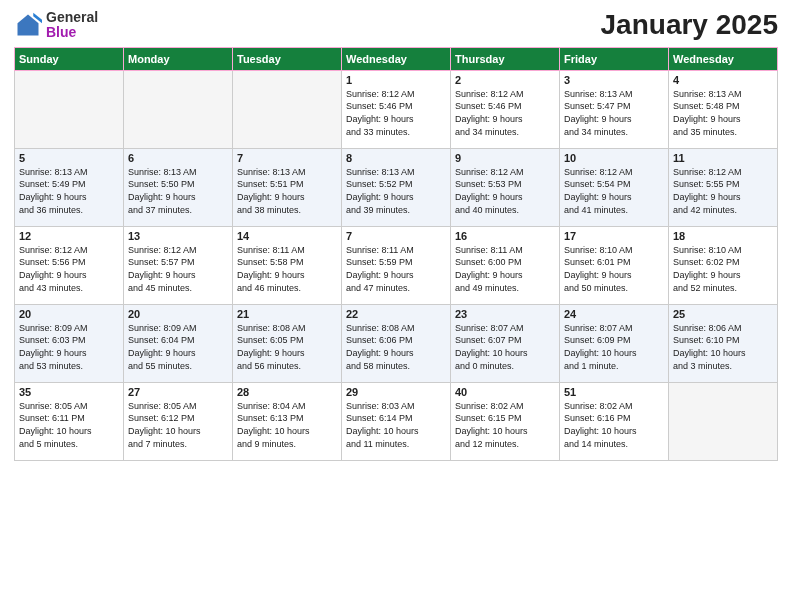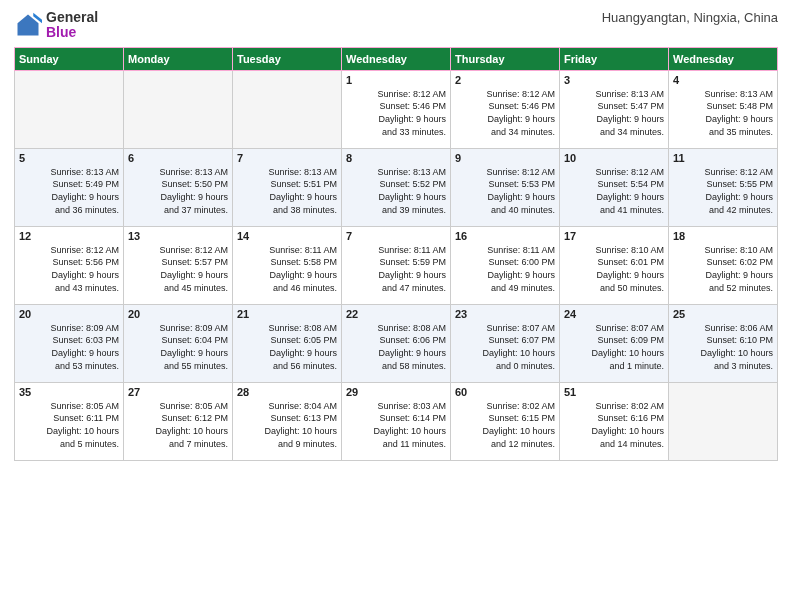--- a/index.html
+++ b/index.html
@@ -87,21 +87,20 @@
     }
     .day-num {
       font-size: 11px;
       font-weight: bold;
       display: block;
       margin-bottom: 2px;
     }
     .day-info {
       line-height: 1.4;
       font-size: 9px;
-      text-align: right;
     }
     .row-shaded td {
       background: #f0f4fa;
     }
   </style>
 </head>
 <body>
 
 <div class="page">
   <div class="header">
@@ -109,21 +108,21 @@
       <svg class="logo-icon" viewBox="0 0 32 32" xmlns="http://www.w3.org/2000/svg">
         <polygon points="16,4 28,14 28,28 4,28 4,14" fill="#1a5fb4" opacity="0.85"></polygon>
         <polygon points="22,6 32,14 32,10 22,2" fill="#2a7fd4"></polygon>
       </svg>
       <div class="logo-text">
         <span class="logo-general">General</span>
         <span class="logo-blue">Blue</span>
       </div>
     </div>
     <div class="title-block">
-      <div class="location">Huangyangtan, Ningxia, China</div>
+      <div class="month-year">January 2025</div>
     </div>
   </div>
 
   <table class="calendar">
     <thead>
       <tr>
         <th>Sunday</th>
         <th>Monday</th>
         <th>Tuesday</th>
         <th>Wednesday</th>
@@ -255,21 +254,21 @@
           </td>
           <td>
             <span class="day-num">28</span>
             <div class="day-info">Sunrise: 8:04 AM<br>Sunset: 6:13 PM<br>Daylight: 10 hours<br>and 9 minutes.</div>
           </td>
           <td>
             <span class="day-num">29</span>
             <div class="day-info">Sunrise: 8:03 AM<br>Sunset: 6:14 PM<br>Daylight: 10 hours<br>and 11 minutes.</div>
           </td>
           <td>
-            <span class="day-num">60</span>
+            <span class="day-num">40</span>
             <div class="day-info">Sunrise: 8:02 AM<br>Sunset: 6:15 PM<br>Daylight: 10 hours<br>and 12 minutes.</div>
           </td>
           <td>
             <span class="day-num">51</span>
             <div class="day-info">Sunrise: 8:02 AM<br>Sunset: 6:16 PM<br>Daylight: 10 hours<br>and 14 minutes.</div>
           </td>
           <td class="empty"></td>
         </tr>
       </tbody>
   </table>

